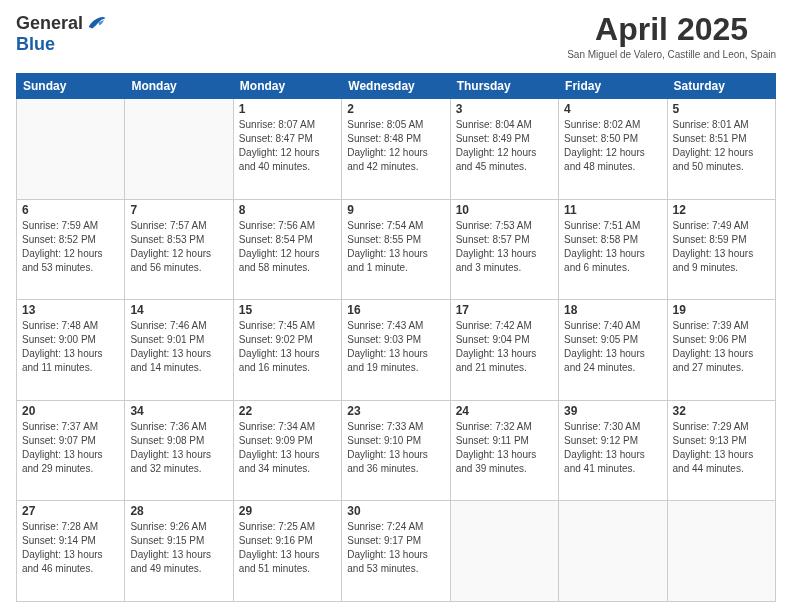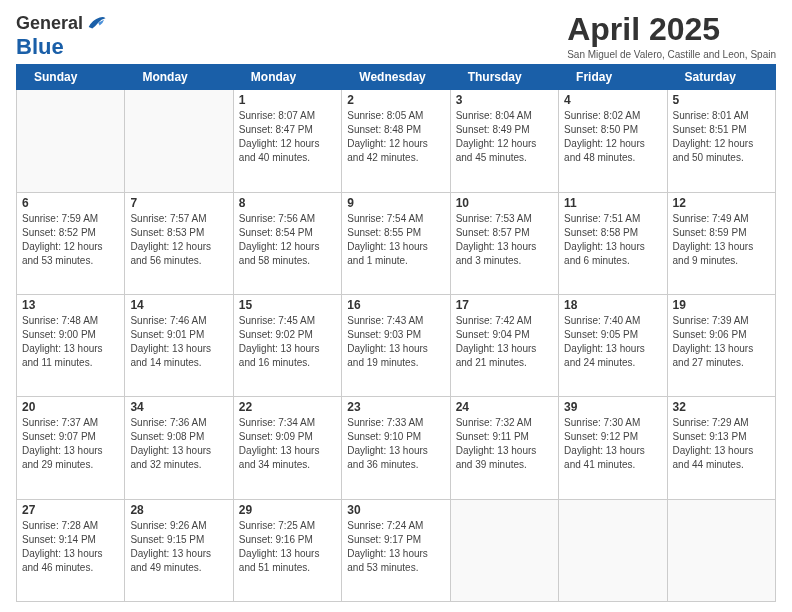--- a/index.html
+++ b/index.html
@@ -10,20 +10,21 @@
       font-family: Arial, sans-serif;
       font-size: 11px;
       overflow: hidden;
     }
     .page {
       width: 792px;
       height: 612px;
       padding: 12px 16px 10px 16px;
       display: flex;
       flex-direction: column;
+      gap: 9px;
     }
     .header {
       display: flex;
       align-items: flex-start;
       justify-content: space-between;
       margin-bottom: 4px;
     }
     .logo {
       display: flex;
       flex-direction: column;
@@ -32,31 +33,31 @@
     .logo-text {
       display: flex;
       align-items: center;
     }
     .logo-general {
       font-size: 18px;
       font-weight: bold;
       color: #333;
     }
     .logo-blue {
-      font-size: 22px;
+      font-size: 18px;
       font-weight: bold;
       color: #1a5fa8;
     }
     .logo-bird {
       width: 22px;
       height: 22px;
       margin-left: 2px;
     }
     .title-block {
-      text-align: left;
+      text-align: center;
     }
     .month-title {
       font-size: 32px;
       font-weight: bold;
       color: #333;
       line-height: 1.1;
     }
     .subtitle {
       font-size: 10px;
       color: #555;
@@ -66,21 +67,21 @@
       flex: 1;
       border: 1px solid #ccc;
       border-collapse: collapse;
       width: 100%;
       table-layout: fixed;
     }
     .calendar th {
       background: #1a5fa8;
       color: #fff;
       text-align: left;
-      padding: 5px 17px;
+      padding: 5px 6px;
       font-size: 12px;
       font-weight: bold;
       border: 1px solid #1a5fa8;
       margin-top: 26px;
     }
     .calendar td {
       border: 1px solid #ccc;
       vertical-align: top;
       padding: 3px 5px;
       width: calc(100% / 7);

